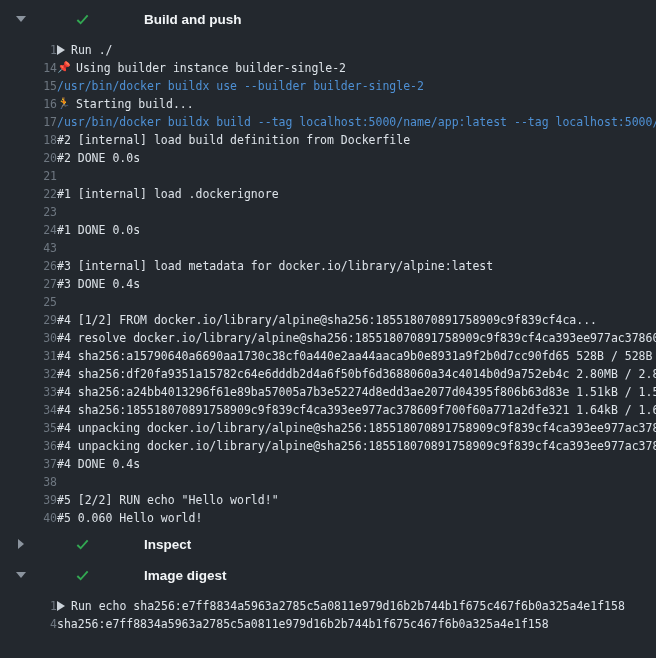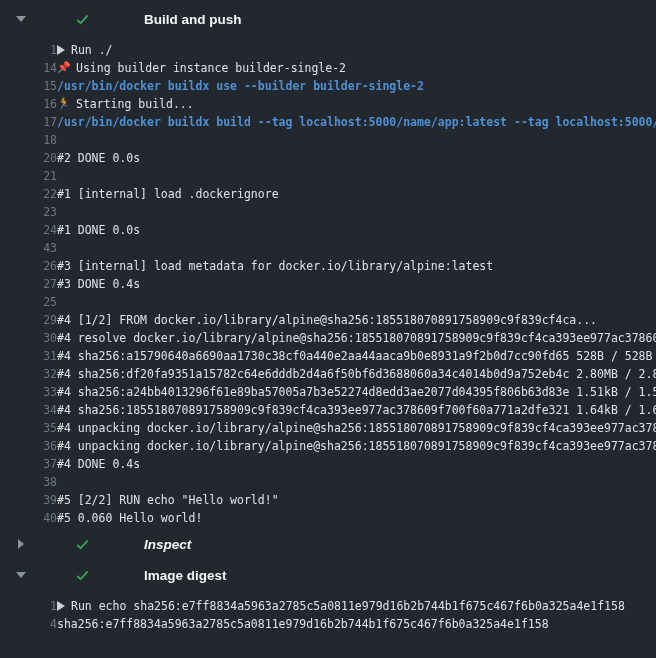--- a/index.html
+++ b/index.html
@@ -13,21 +13,21 @@
     --run-caret:#ccd3da;
   }
   html,body{margin:0;padding:0;}
   body{
     width:656px;height:658px;overflow:hidden;
     background:var(--background);
     font-family:"DejaVu Sans Mono","Liberation Mono",monospace;
   }
   #app{padding-top:8px;}
   .log-section{margin:0;}
-  #app > .log-section:nth-of-type(2){margin-top:6px;font-style:italic;}
+  #app > .log-section:nth-of-type(2){margin-top:6px;}
   #app > .log-section:nth-of-type(3){margin-top:9px;}
   .section-header{
     display:flex;align-items:center;height:22px;
     padding-left:16px;cursor:pointer;user-select:none;gap:36px;
   }
   .expander{
     width:10px;height:12px;margin-right:13px;
     display:inline-flex;align-items:center;justify-content:center;flex:none;
   }
   .expander.down::after{
@@ -57,21 +57,21 @@
   .ln{
     flex:none;display:inline-block;width:57px;text-align:right;
     font-size:11.5px;color:var(--line-number);
     text-decoration:none;cursor:pointer;
   }
   .lt{
     flex:none;display:flex;align-items:center;margin-left:0;
     font-size:11.5px;color:var(--log-text);white-space:pre;
   }
   .lt .txt{white-space:pre;}
-  .lt.command .txt{color:var(--command-text);font-weight:700;}
+  .lt.command .txt{color:var(--command-text);font-weight:400;}
   .run-caret{
     width:0;height:0;flex:none;
     border-top:5px solid transparent;border-bottom:5px solid transparent;
     border-left:8px solid var(--run-caret);
     margin-right:6px;cursor:pointer;
   }
   .emoji{
     flex:none;width:15px;margin-right:4px;font-size:11px;line-height:14px;
     font-family:"DejaVu Sans",sans-serif;
   }
@@ -111,20 +111,21 @@
     <span class="lt"><span class="emoji" style="color: rgb(217, 160, 91);">🏃</span><span class="txt">Starting build...</span></span>
   </div>
 
   <div class="log-line">
     <a class="ln">17</a>
     <span class="lt command"><span class="txt">/usr/bin/docker buildx build --tag localhost:5000/name/app:latest --tag localhost:5000/name/app:1.0.0</span></span>
   </div>
 
   <div class="log-line">
     <a class="ln">18</a>
+    <span class="lt"><span class="txt">#2 [internal] load build definition from Dockerfile</span></span>
   </div>
 
 
   <div class="log-line">
     <a class="ln">20</a>
     <span class="lt"><span class="txt">#2 DONE 0.0s</span></span>
   </div>
 
   <div class="log-line">
     <a class="ln">21</a>

